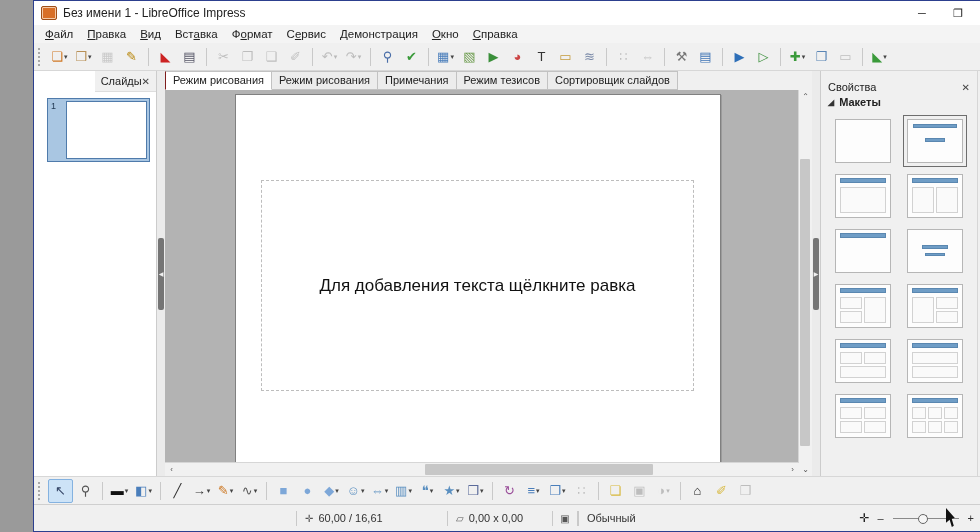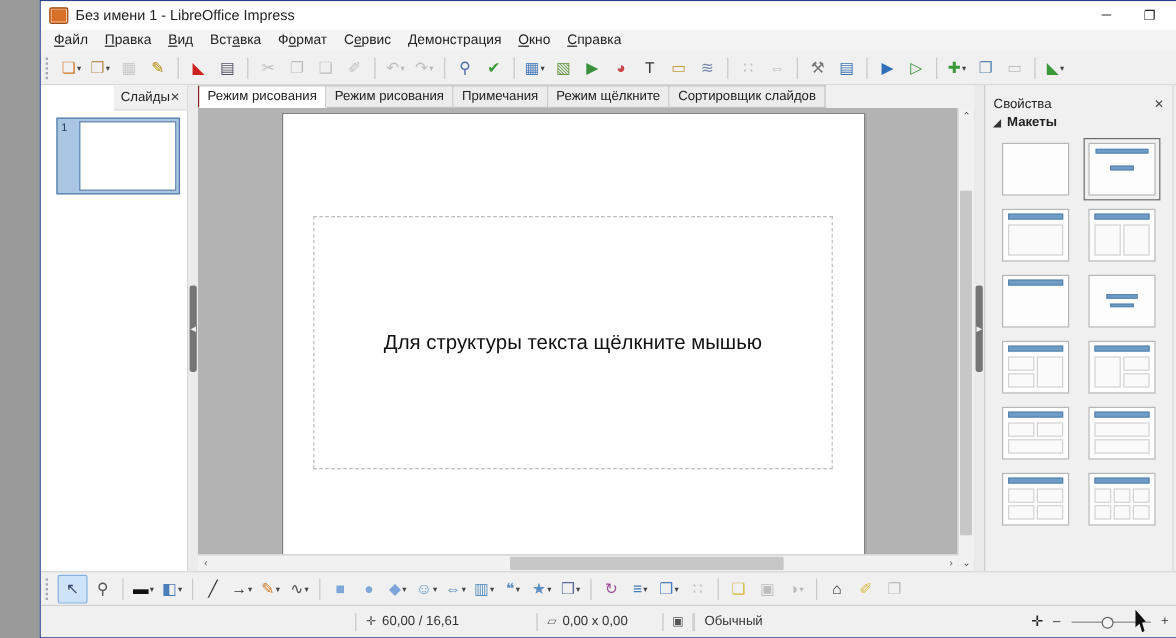--- a/index.html
+++ b/index.html
@@ -254,27 +254,27 @@
 
     <div class="split">
       <div class="split-handle">◀</div>
     </div>
 
     <div class="center">
       <div class="tabbar">
           <div class="tab active">Режим рисования</div>
           <div class="tab">Режим рисования</div>
           <div class="tab">Примечания</div>
-          <div class="tab">Режим щёлкните</div>
+          <div class="tab">Режим тезисов</div>
           <div class="tab">Сортировщик слайдов</div>
         </div>
       <div class="view">
         <div class="slide">
           <div class="placeholder ph-body-box">
-            <span>Для структуры текста щёлкните мышью</span>
+            <span>Для добавления текста щёлкните равка</span>
           </div>
         </div>
         <div class="vscroll">
           <div class="varrow">⌃</div>
           <div class="vthumb"></div>
           <div class="varrow bottom">⌄</div>
         </div>
         <div class="hscroll">
           <div class="harrow left">‹</div>
           <div class="hthumb"></div>

